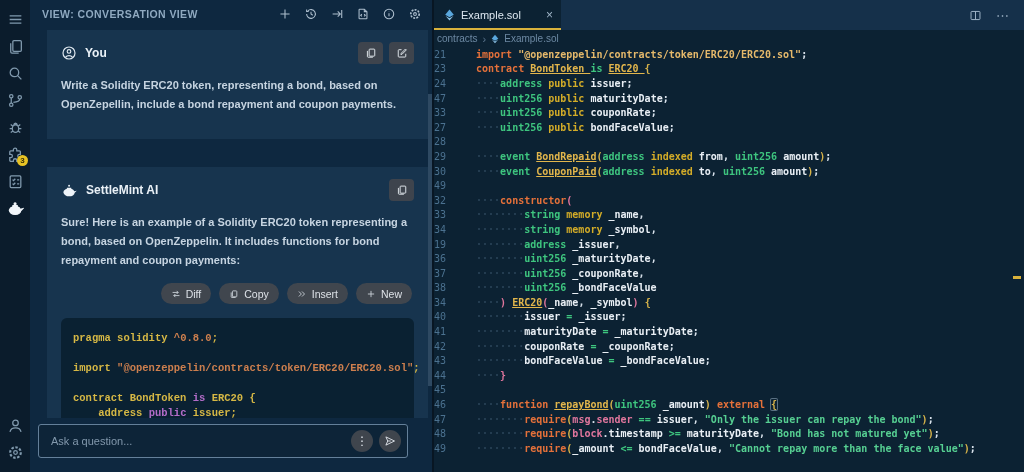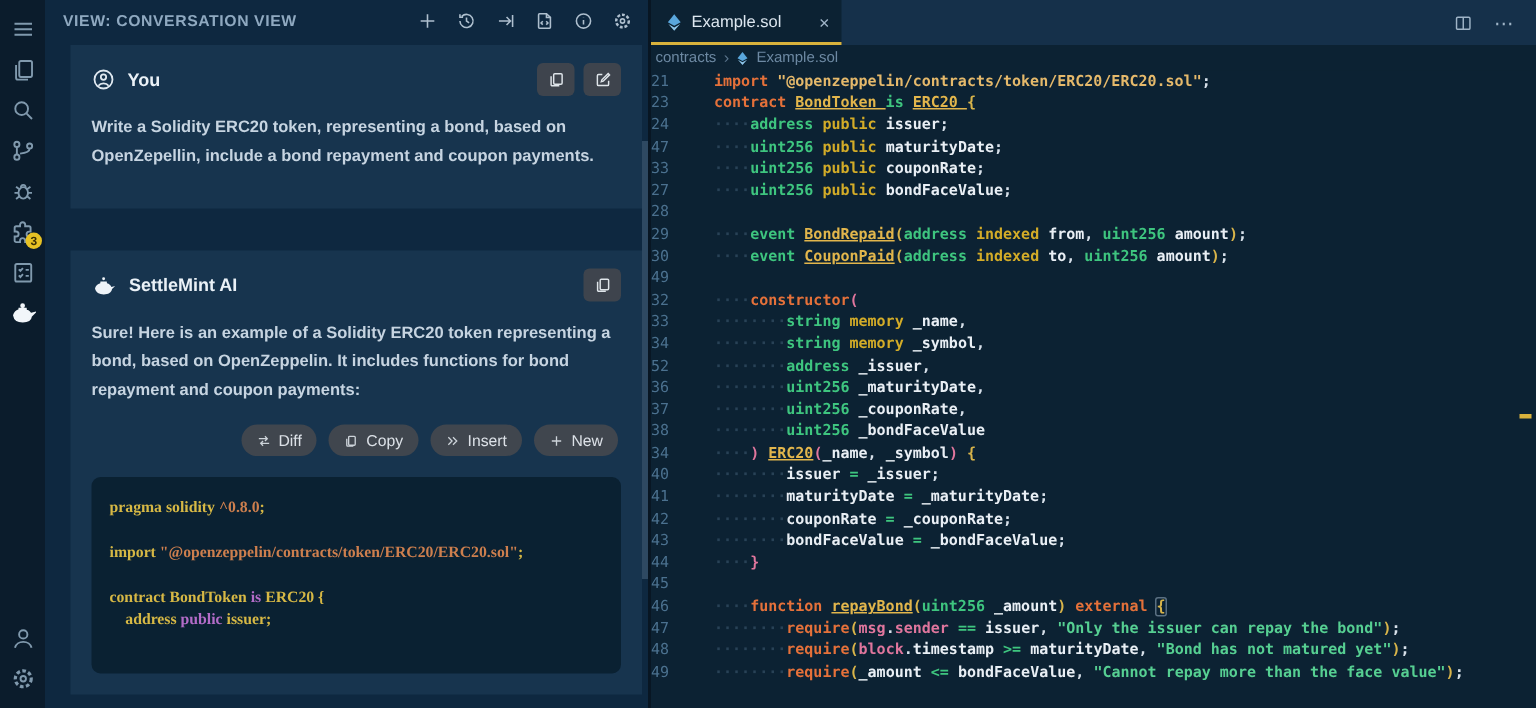--- a/index.html
+++ b/index.html
@@ -34,21 +34,21 @@
   .head-actions{margin-left:auto;display:flex;gap:6px;}
   .sq-btn{width:25px;height:22px;border-radius:4px;background:#3e444d;display:flex;align-items:center;justify-content:center;cursor:pointer;}
   .sq-btn svg{width:12px;height:12px;stroke:#dfe5ea;fill:none;stroke-width:1.3;}
   .msg-text{margin-top:12px;font-size:11px;line-height:19px;color:#c6d4e1;max-width:375px;font-weight:bold;}
   .actions-row{margin-top:13px;display:flex;justify-content:flex-end;gap:8px;padding-right:2px;}
   .pill{height:21px;border-radius:11px;background:#40464e;color:#dce1e7;font-size:10.5px;
         display:flex;align-items:center;gap:5px;padding:0 10px;cursor:pointer;}
   .pill svg{width:10px;height:10px;stroke:#cdd4da;fill:none;stroke-width:1.4;}
 
   .chat-codeblock{margin-top:14px;background:#0a2132;border-radius:6px;padding:13px 12px;
-                  font-family:Liberation Serif, serif;font-size:10.5px;line-height:15px;font-weight:700;}
+                  font-family:Liberation Mono, monospace;font-size:10.5px;line-height:15px;font-weight:700;}
   .cline{white-space:pre;height:15px;}
   .tk-y{color:#d6b845;} .tk-p2{color:#b36cc8;} .tk-o2{color:#cd7f4e;}
 
   .chat-scrollthumb{position:absolute;right:0;top:66px;width:4px;height:292px;background:rgba(130,160,186,.28);}
 
   .inputrow{flex:none;height:54px;background:#0e2840;display:flex;align-items:center;padding:0 24px 8px 8px;}
   .inputbox{flex:1;height:34px;border:1px solid #64809a;border-radius:3px;background:#0d2438;
             display:flex;align-items:center;padding:0 6px 0 10px;gap:6px;}
   .inputbox input{flex:1;background:transparent;border:none;outline:none;color:#d7e2ec;font-size:11px;
                   font-family:"Liberation Sans",sans-serif;}
@@ -277,20 +277,32 @@
             <div class="cline"></div>
             <div class="cline"><span class="tk-y">contract BondToken </span><span class="tk-p2">is </span><span class="tk-y">ERC20 {</span></div>
             <div class="cline"><span class="tk-y">    address </span><span class="tk-p2">public </span><span class="tk-y">issuer;</span></div>
             <div class="cline"></div>
           </div>
       </article>
 
       <div class="chat-scrollthumb"></div>
     </div>
 
+    <footer class="inputrow">
+      <div class="inputbox">
+        <input type="text" placeholder="Ask a question..." style="">
+        <span class="circ-btn">⋮</span>
+        <span class="circ-btn">
+          <svg viewBox="0 0 16 16">
+              <path d="M2.5 13.5L14 8 2.5 2.5 5 8z"></path>
+              <path d="M5 8h4"></path>
+            </svg>
+        </span>
+      </div>
+    </footer>
   </section>
 
   <section class="editor">
     <div class="tabbar">
       <div class="tab">
         <svg width="11" height="12" viewBox="0 0 12 14">
           <polygon points="6,0.5 11,6.8 6,9.6 1,6.8" fill="#5aa7dd"></polygon>
           <polygon points="6,13.5 10.6,8.2 6,10.8 1.4,8.2" fill="#8fc6ea"></polygon>
         </svg>
         <span class="tab-label">Example.sol</span>
@@ -322,21 +334,21 @@
         <div class="eline"><span class="num">47</span><span class="txt"><span class="tk-w">····</span><span class="tk-t">uint256 </span><span class="tk-g">public </span><span class="tk-v">maturityDate</span><span class="tk-d">;</span></span></div>
         <div class="eline"><span class="num">33</span><span class="txt"><span class="tk-w">····</span><span class="tk-t">uint256 </span><span class="tk-g">public </span><span class="tk-v">couponRate</span><span class="tk-d">;</span></span></div>
         <div class="eline"><span class="num">27</span><span class="txt"><span class="tk-w">····</span><span class="tk-t">uint256 </span><span class="tk-g">public </span><span class="tk-v">bondFaceValue</span><span class="tk-d">;</span></span></div>
         <div class="eline"><span class="num">28</span><span class="txt"></span></div>
         <div class="eline"><span class="num">29</span><span class="txt"><span class="tk-w">····</span><span class="tk-t">event </span><span class="tk-f">BondRepaid</span><span class="tk-yb">(</span><span class="tk-t">address </span><span class="tk-g">indexed </span><span class="tk-v">from</span><span class="tk-d">, </span><span class="tk-t">uint256 </span><span class="tk-v">amount</span><span class="tk-yb">)</span><span class="tk-d">;</span></span></div>
         <div class="eline"><span class="num">30</span><span class="txt"><span class="tk-w">····</span><span class="tk-t">event </span><span class="tk-f">CouponPaid</span><span class="tk-yb">(</span><span class="tk-t">address </span><span class="tk-g">indexed </span><span class="tk-v">to</span><span class="tk-d">, </span><span class="tk-t">uint256 </span><span class="tk-v">amount</span><span class="tk-yb">)</span><span class="tk-d">;</span></span></div>
         <div class="eline"><span class="num">49</span><span class="txt"></span></div>
         <div class="eline"><span class="num">32</span><span class="txt"><span class="tk-w">····</span><span class="tk-k">constructor</span><span class="tk-m">(</span></span></div>
         <div class="eline"><span class="num">33</span><span class="txt"><span class="tk-w">········</span><span class="tk-t">string </span><span class="tk-g">memory </span><span class="tk-v">_name</span><span class="tk-d">,</span></span></div>
         <div class="eline"><span class="num">34</span><span class="txt"><span class="tk-w">········</span><span class="tk-t">string </span><span class="tk-g">memory </span><span class="tk-v">_symbol</span><span class="tk-d">,</span></span></div>
-        <div class="eline"><span class="num">52</span><span class="txt"><span class="tk-w">········</span><span class="tk-t">address </span><span class="tk-v">_issuer</span><span class="tk-d">,</span></span></div>
+        <div class="eline"><span class="num">19</span><span class="txt"><span class="tk-w">········</span><span class="tk-t">address </span><span class="tk-v">_issuer</span><span class="tk-d">,</span></span></div>
         <div class="eline"><span class="num">36</span><span class="txt"><span class="tk-w">········</span><span class="tk-t">uint256 </span><span class="tk-v">_maturityDate</span><span class="tk-d">,</span></span></div>
         <div class="eline"><span class="num">37</span><span class="txt"><span class="tk-w">········</span><span class="tk-t">uint256 </span><span class="tk-v">_couponRate</span><span class="tk-d">,</span></span></div>
         <div class="eline"><span class="num">38</span><span class="txt"><span class="tk-w">········</span><span class="tk-t">uint256 </span><span class="tk-v">_bondFaceValue</span></span></div>
         <div class="eline"><span class="num">34</span><span class="txt"><span class="tk-w">····</span><span class="tk-m">) </span><span class="tk-f">ERC20</span><span class="tk-m">(</span><span class="tk-v">_name</span><span class="tk-d">, </span><span class="tk-v">_symbol</span><span class="tk-m">) </span><span class="tk-yb">{</span></span></div>
         <div class="eline"><span class="num">40</span><span class="txt"><span class="tk-w">········</span><span class="tk-v">issuer </span><span class="tk-o">= </span><span class="tk-v">_issuer</span><span class="tk-d">;</span></span></div>
         <div class="eline"><span class="num">41</span><span class="txt"><span class="tk-w">········</span><span class="tk-v">maturityDate </span><span class="tk-o">= </span><span class="tk-v">_maturityDate</span><span class="tk-d">;</span></span></div>
         <div class="eline"><span class="num">42</span><span class="txt"><span class="tk-w">········</span><span class="tk-v">couponRate </span><span class="tk-o">= </span><span class="tk-v">_couponRate</span><span class="tk-d">;</span></span></div>
         <div class="eline"><span class="num">43</span><span class="txt"><span class="tk-w">········</span><span class="tk-v">bondFaceValue </span><span class="tk-o">= </span><span class="tk-v">_bondFaceValue</span><span class="tk-d">;</span></span></div>
         <div class="eline"><span class="num">44</span><span class="txt"><span class="tk-w">····</span><span class="tk-m">}</span></span></div>
         <div class="eline"><span class="num">45</span><span class="txt"></span></div>

